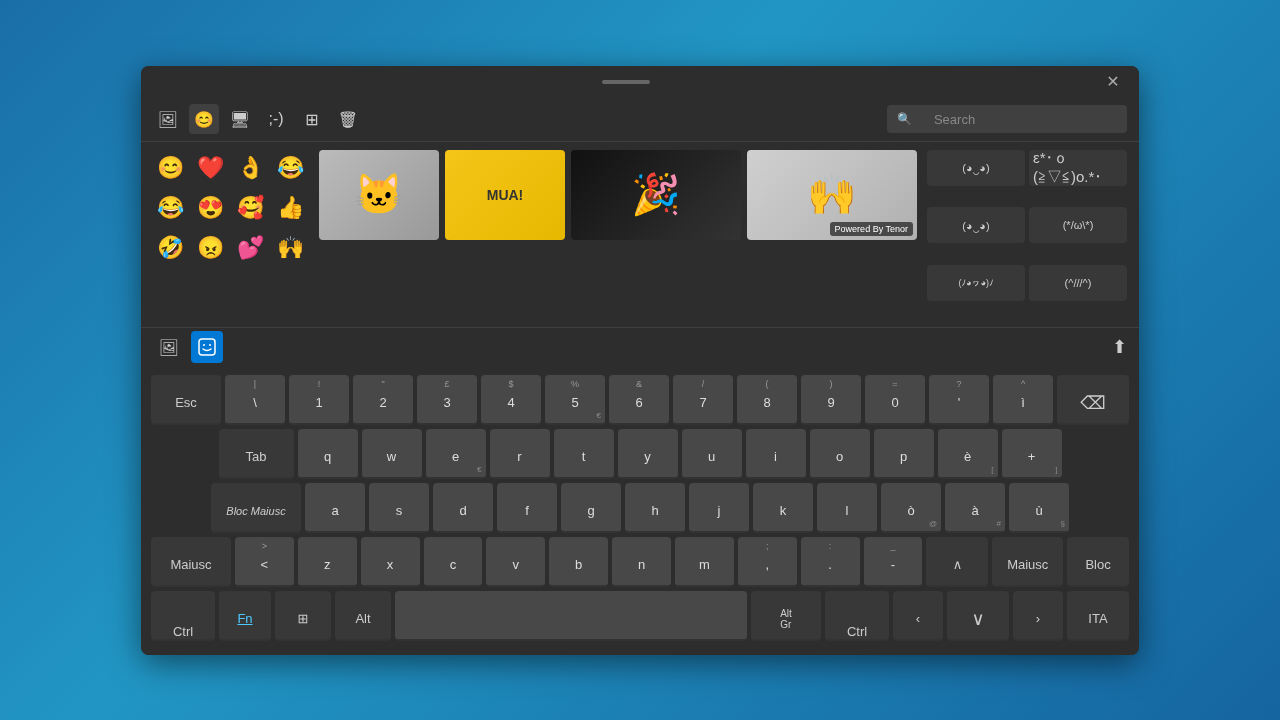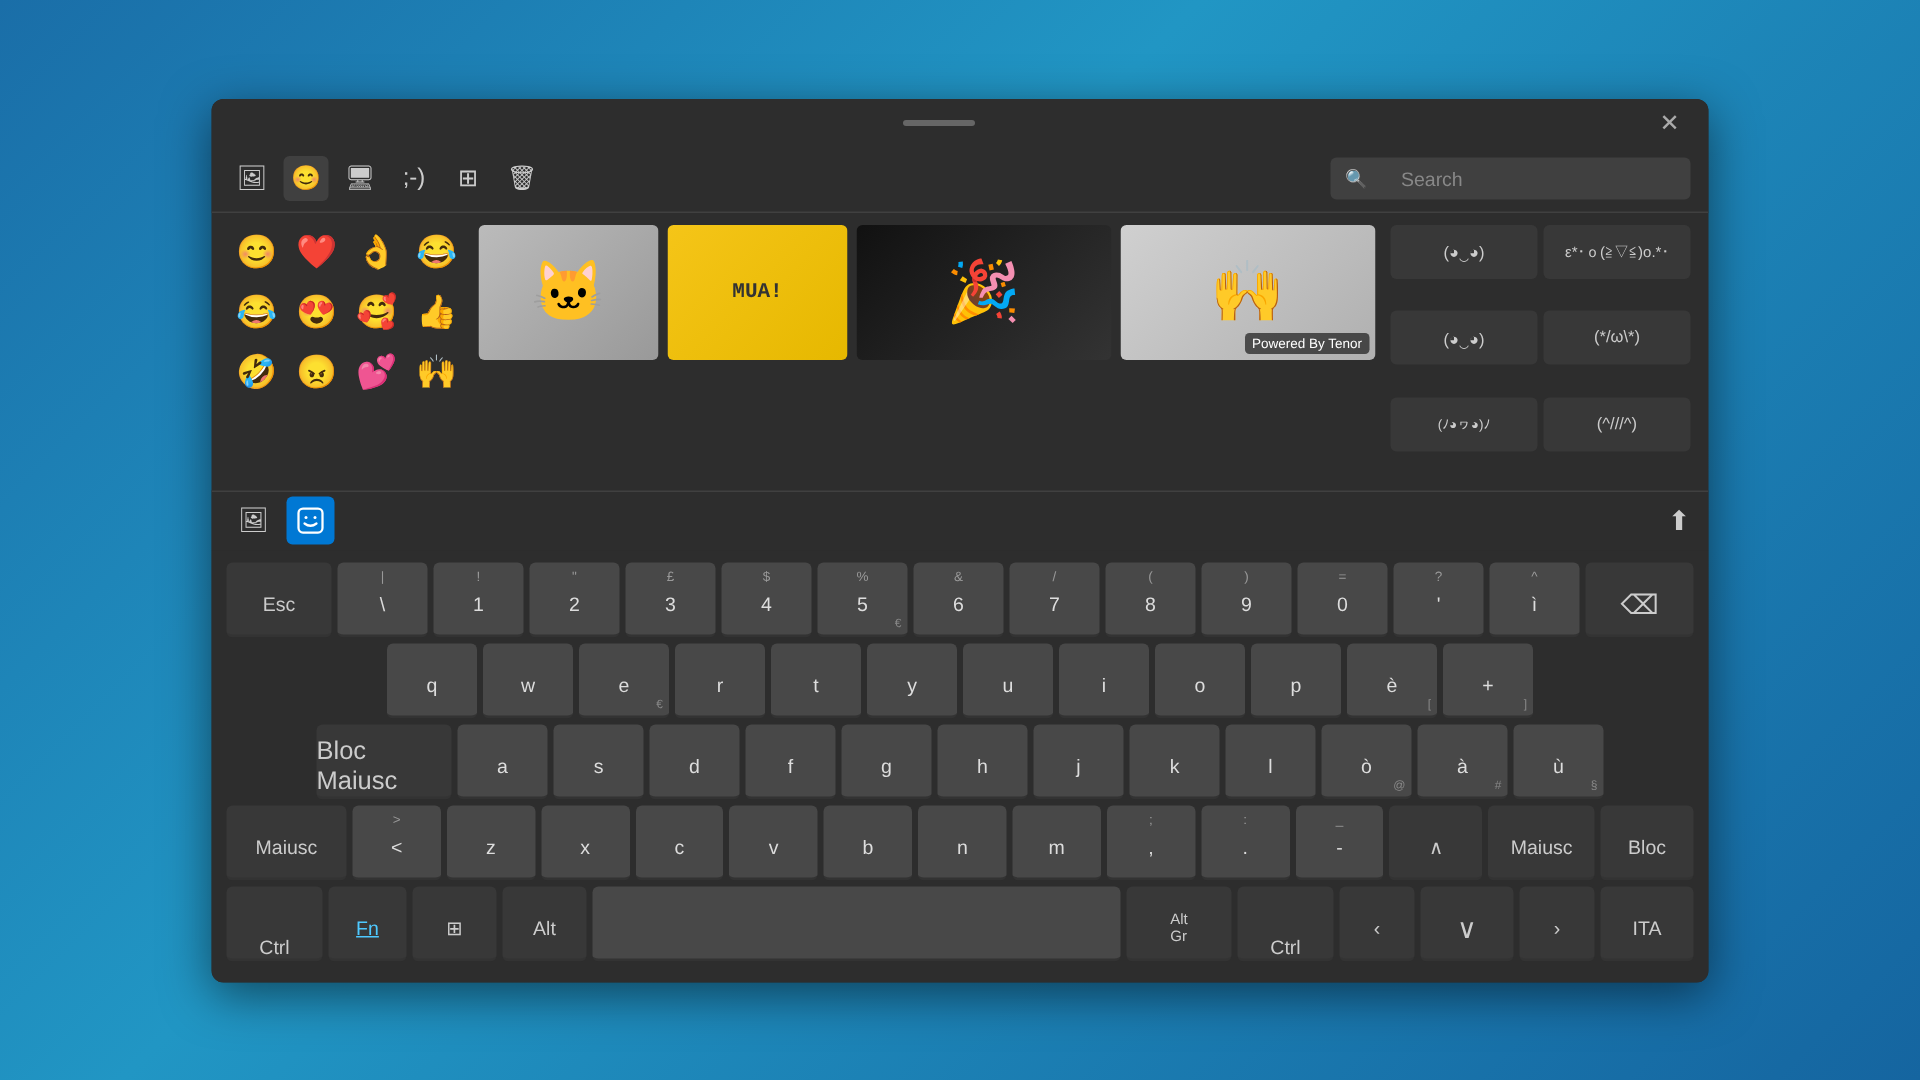--- a/index.html
+++ b/index.html
@@ -351,35 +351,35 @@
       <div class="emoji-cell">💕</div>
       <div class="emoji-cell">🙌</div>
     </div>
 
     <div class="gif-area">
       <div class="gif-item gif-1">
         <div class="gif-inner gif-1-inner">🐱</div>
       </div>
       <div class="gif-item gif-2">
         <div class="gif-inner gif-2-inner">
-          <span style="font-size:14px;font-weight:bold;color:#333;font-family:Liberation Mono, monospace;">MUA!</span>
+          <span style="font-size:14px;font-weight:bold;color:#333;">MUA!</span>
         </div>
       </div>
       <div class="gif-item gif-3">
         <div class="gif-inner gif-3-inner">🎉</div>
       </div>
       <div class="gif-item gif-4">
         <div class="gif-inner gif-4-inner">🙌</div>
         <div class="tenor-badge">Powered By Tenor</div>
       </div>
     </div>
 
     <div class="kaomoji-area">
       <div class="kaomoji-cell">(◕‿◕)</div>
-      <div class="kaomoji-cell" style="font-size:10px;">ε*･ｏ(≧▽≦)o.*･</div>
+      <div class="kaomoji-cell" style="font-size:15px;">ε*･ｏ(≧▽≦)o.*･</div>
       <div class="kaomoji-cell">(◕‿◕)</div>
       <div class="kaomoji-cell">(*/ω\*)</div>
       <div class="kaomoji-cell" style="font-size:9px;">(ﾉ◕ヮ◕)ﾉ</div>
       <div class="kaomoji-cell">(^///^)</div>
     </div>
   </div>
 
   <div class="toolbar-row">
     <div class="toolbar-left">
       <div class="toolbar-icon">🖼</div>
@@ -455,20 +455,23 @@
       <div class="key">
           <span class="top-char">^</span>
           <span class="main-char">ì</span>
         </div>
       <div class="key key-special key-backspace">
           <span class="main-char" style="font-size:18px;">⌫</span>
         </div>
     </div>
 
     <div class="kb-row">
+      <div class="key key-special key-tab">
+          <span class="main-char">Tab</span>
+        </div>
       <div class="key">
           <span class="main-char">q</span>
         </div>
       <div class="key">
           <span class="main-char">w</span>
         </div>
       <div class="key">
           <span class="main-char">e</span>
           <span class="sub-char">€</span>
         </div>
@@ -498,21 +501,21 @@
           <span class="sub-char">[</span>
         </div>
       <div class="key">
           <span class="main-char">+</span>
           <span class="sub-char">]</span>
         </div>
     </div>
 
     <div class="kb-row">
       <div class="key key-special key-caps">
-          <span class="main-char" style="font-size:17px;">Bloc Maiusc</span>
+          <span class="main-char" style="font-size:11px;font-style:italic;">Bloc Maiusc</span>
         </div>
       <div class="key">
           <span class="main-char">a</span>
         </div>
       <div class="key">
           <span class="main-char">s</span>
         </div>
       <div class="key">
           <span class="main-char">d</span>
         </div>

